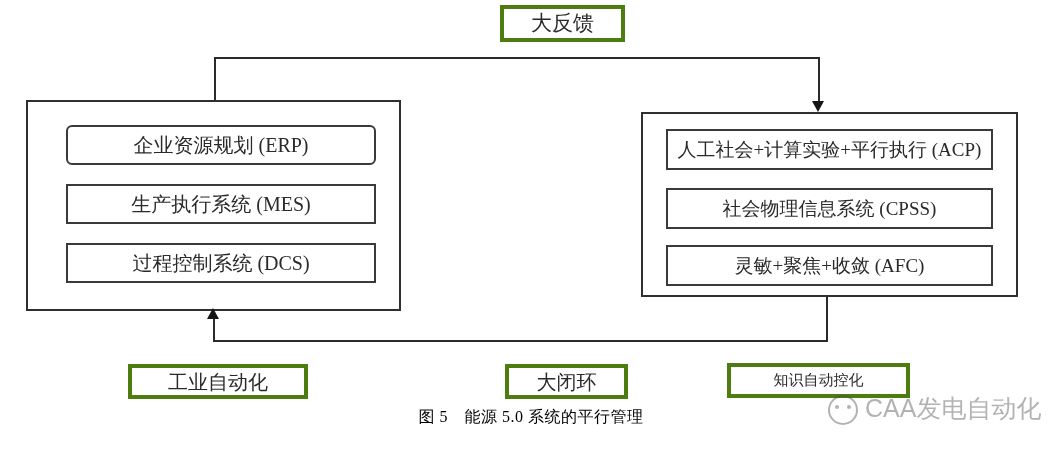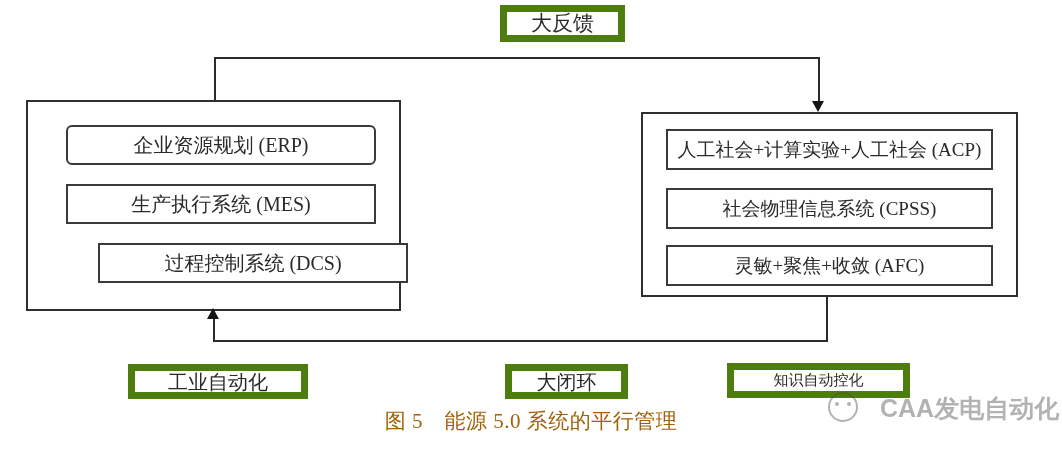--- a/index.html
+++ b/index.html
@@ -17,21 +17,21 @@
     height: 449px;
     background: #ffffff;
     overflow: hidden;
   }
 
   
   .box {
     position: absolute;
     box-sizing: border-box;
     background: #ffffff;
-    border: 7px solid #4d7c0f;
+    border: 4px solid #4d7c0f;
     display: flex;
     align-items: center;
     justify-content: center;
     text-align: center;
     line-height: 1.1;
     color: #2a2a2a;
   }
   .panel {
     position: absolute;
     box-sizing: border-box;
@@ -79,36 +79,35 @@
     border-bottom: 11px solid #151515;
   }
 
   
   #caption {
     position: absolute;
     left: 0;
     width: 1062px;
     top: 407px;
     text-align: center;
-    font-size: 21px;
-    color: #a16207;
+    font-size: 16px;
+    color: #000000;
     letter-spacing: 0.5px;
   }
 
   
   #watermark {
     position: absolute;
     left: 828px;
     top: 392px;
     display: flex;
-    align-items: flex-start;
-    gap: 22px;
+    align-items: flex-end;
+    gap: 7px;
     opacity: 0.42;
     color: #4a4a4a;
-    font-weight: bold;
   }
   #watermark .wm-logo {
     width: 26px;
     height: 26px;
     border: 2px solid #4a4a4a;
     border-radius: 50%;
     position: relative;
     flex: none;
   }
   #watermark .wm-logo::before {
@@ -153,28 +152,28 @@
   <div class="arrow-down" style="left:812px; top:101px;"></div>
 
   <div class="panel" style="left:26px; top:100px; width:375px; height:211px;">
   </div>
   <div class="inner-box" style="left:66px; top:125px; width:310px; height:40px; font-size:20px;border-radius:6px;">
     <span>企业资源规划 (ERP)</span>
   </div>
   <div class="inner-box" style="left:66px; top:184px; width:310px; height:40px; font-size:20px;justify-content:center;">
     <span>生产执行系统 (MES)</span>
   </div>
-  <div class="inner-box" style="left:66px; top:243px; width:310px; height:40px; font-size:20px;margin-left:32px;">
+  <div class="inner-box" style="left:66px; top:243px; width:310px; height:40px; font-size:20px;">
     <span>过程控制系统 (DCS)</span>
   </div>
 
   <div class="panel" style="left:641px; top:112px; width:377px; height:185px;">
   </div>
   <div class="inner-box" style="left:666px; top:129px; width:327px; height:41px; font-size:19px;">
-    <span>人工社会+计算实验+人工社会 (ACP)</span>
+    <span>人工社会+计算实验+平行执行 (ACP)</span>
   </div>
   <div class="inner-box" style="left:666px; top:245px; width:327px; height:41px; font-size:19px;">
     <span>灵敏+聚焦+收敛 (AFC)</span>
   </div>
   <div class="inner-box" style="left:666px; top:188px; width:327px; height:41px; font-size:19px;">
     <span>社会物理信息系统 (CPSS)</span>
   </div>
 
   <div class="line-v" style="left:826px; top:297px; height:43px;"></div>
   <div class="line-h" style="left:213px; top:340px; width:615px;"></div>

